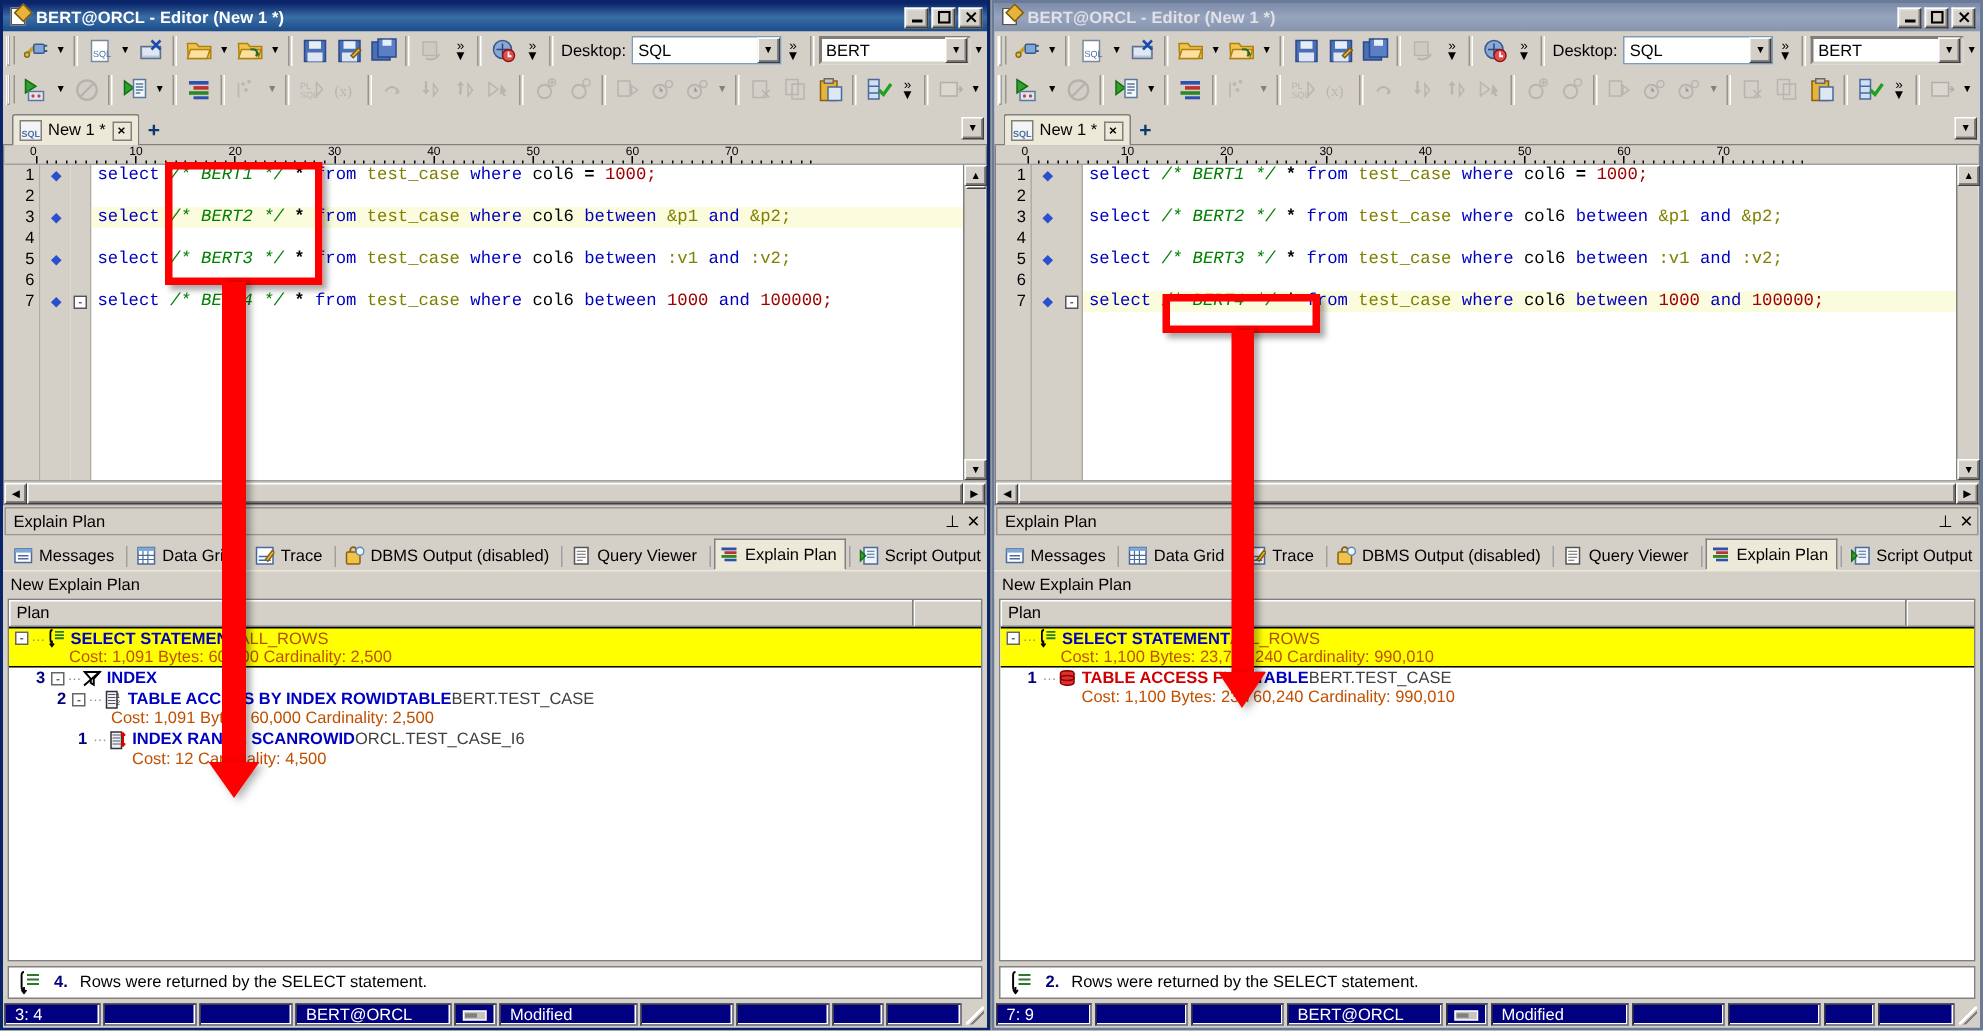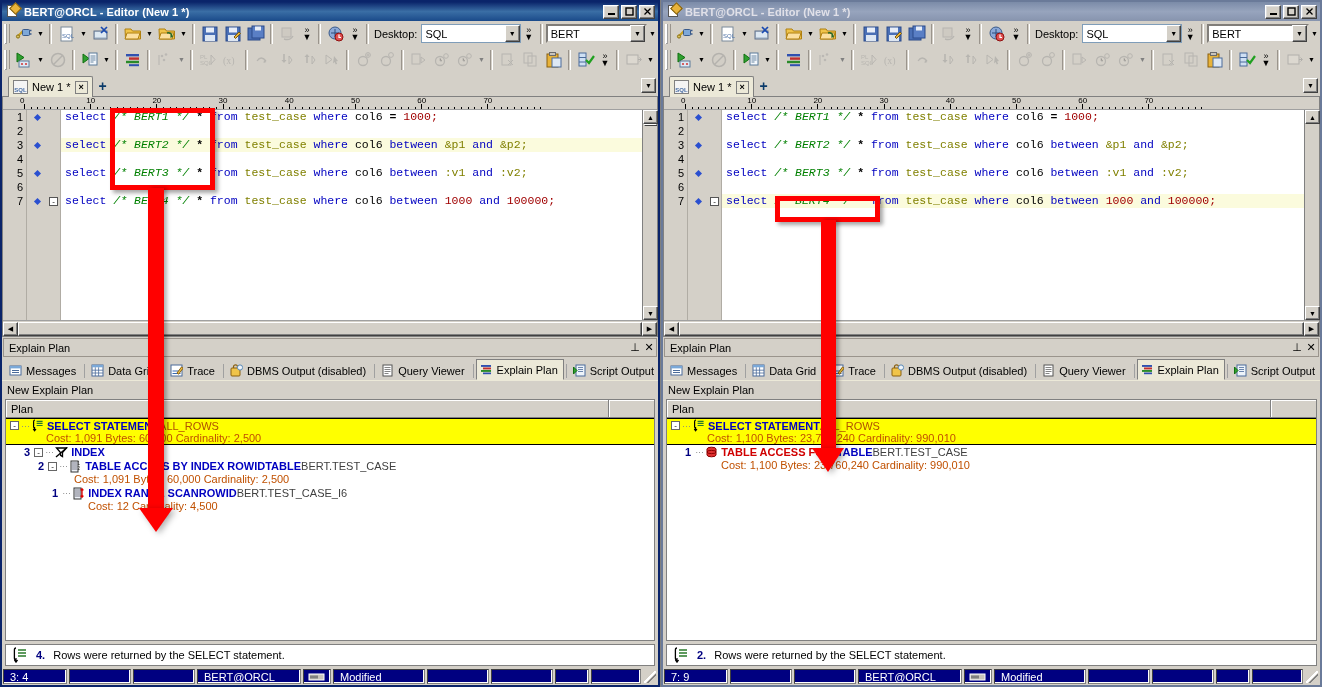--- a/index.html
+++ b/index.html
@@ -817,21 +817,21 @@
                 <span style="color: rgb(136, 136, 136); margin-right: 1px; font-size: 9px;">···</span>
                 <span style="width: 13px; height: 13px; display: inline-flex; margin-right: 3px;">
                   <svg width="13" height="13" viewBox="0 0 13 13">
                     <rect x="2" y="1" width="7" height="11" fill="#eef2f8" stroke="#333"></rect>
                     <path d="M3 3 h5 M3 5 h5 M3 7 h5 M3 9 h5" stroke="#556" stroke-width="0.8"></path>
                     <path d="M10 2 v8 M8.6 3.4 l1.4 -1.6 1.4 1.6 M8.6 8.6 l1.4 1.6 1.4 -1.6" stroke="#d00" stroke-width="1.3" fill="none"></path>
                   </svg>
                 </span>
                 <span class="op-name">INDEX RANGE SCAN</span>
                 <span class="op-kw"> ROWID</span>
-                <span class="op-obj"> BERT.TEST_CASE_I6</span>
+                <span class="op-obj"> ORCL.TEST_CASE_I6</span>
               </div>
               <div class="prow-sub" style="padding-left: 82px;">Cost: 12  Cardinality: 4,500</div>
             </div>
         </div>
 
         <div class="msgbar">
           <span class="mico">
             <svg width="16" height="16" viewBox="0 0 16 16">
               <path d="M4 1 q-1.6 0 -1.6 2 v8 q0 2 1.6 2" stroke="#000" fill="none" stroke-width="1.3"></path>
               <path d="M6 3 h8 M6 6 h8 M6 9 h8" stroke="#2a7a2a" stroke-width="1.3"></path>

